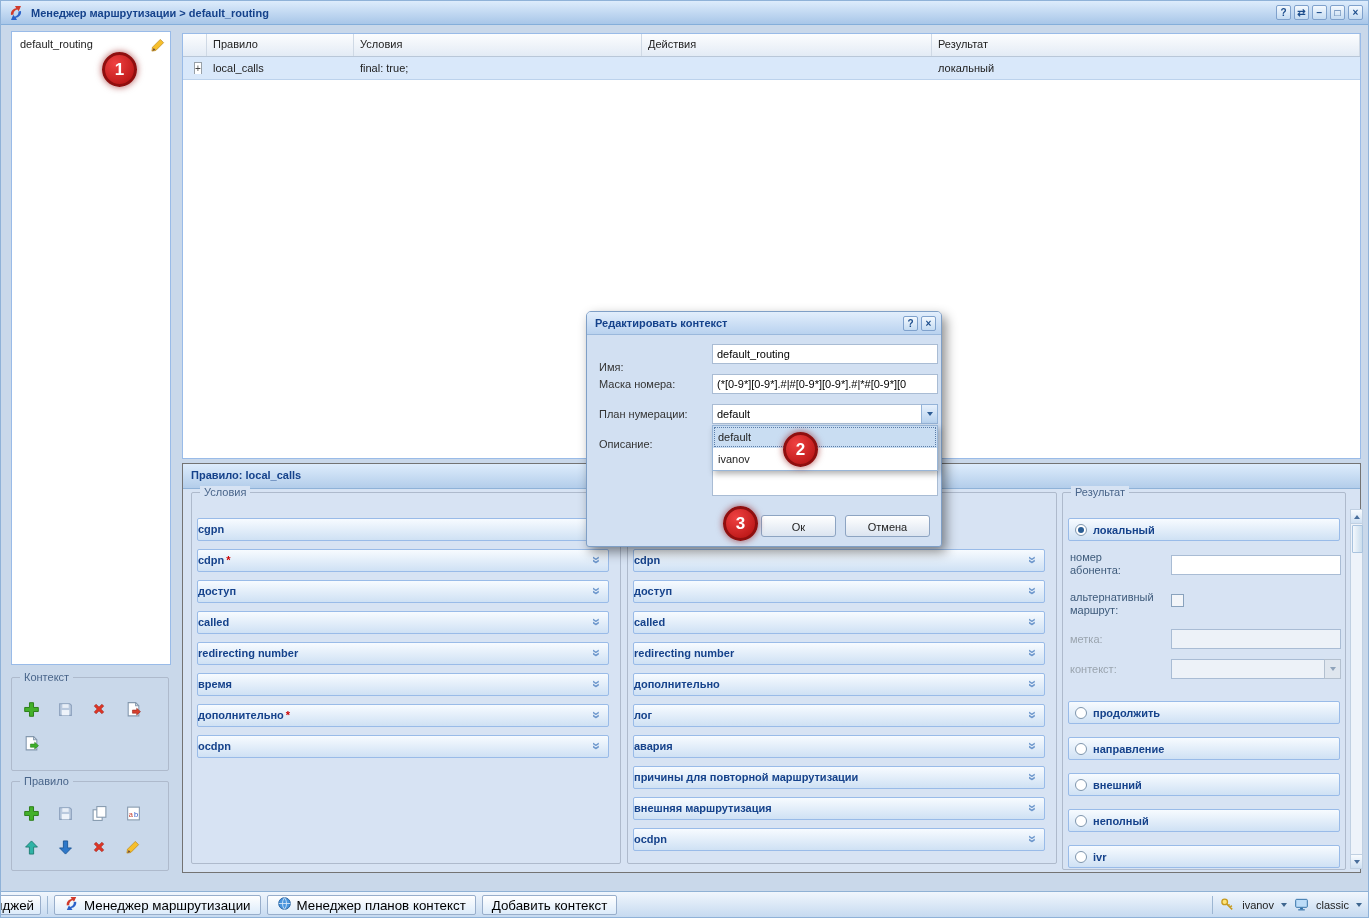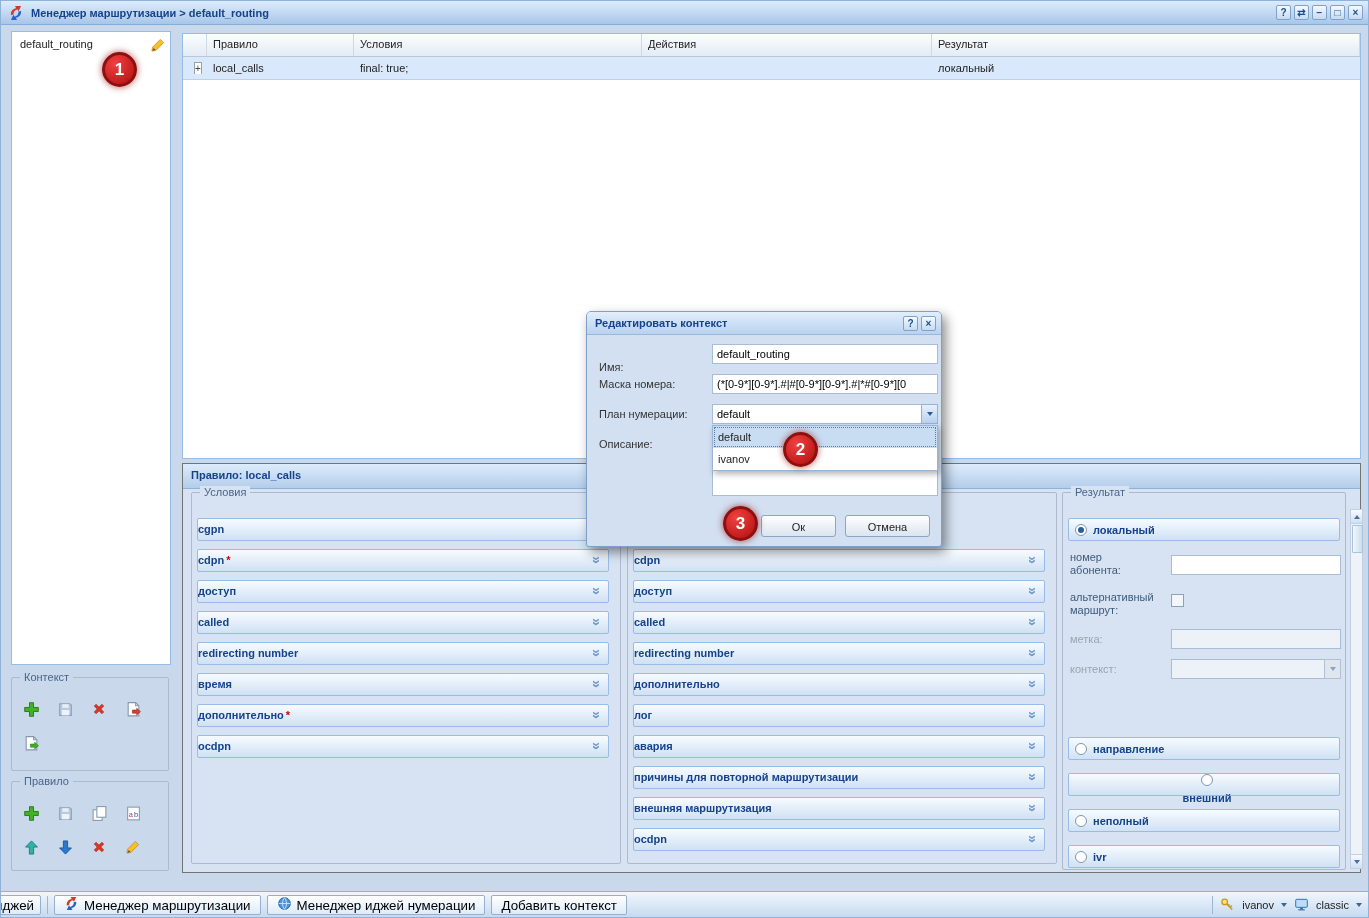--- a/index.html
+++ b/index.html
@@ -275,25 +275,29 @@
       <input class="tf dis" style="left: 108px; top: 136px; width: 170px;" disabled="">
 
       <span class="flabel dis" style="left:7px;top:170px;">контекст:</span>
       <span class="combo" style="left:108px;top:166px;width:170px;">
           <input disabled="" style="background: rgb(237, 242, 248);">
           <span class="trigger dis">
             <span class="tri" style="border-top-color:#8fa3ba;"></span>
           </span>
         </span>
 
+      <div class="ritem" style="top:208px;">
+          <span class="radio"></span>
+          <span>продолжить</span>
+        </div>
       <div class="ritem" style="top:244px;">
           <span class="radio"></span>
           <span>направление</span>
         </div>
-      <div class="ritem" style="top:280px;flex-direction:column;">
+      <div class="ritem" style="top:280px;">
           <span class="radio"></span>
           <span>внешний</span>
         </div>
       <div class="ritem" style="top:316px;">
           <span class="radio"></span>
           <span>неполный</span>
         </div>
       <div class="ritem" style="top:352px;">
           <span class="radio"></span>
           <span>ivr</span>
@@ -361,21 +365,21 @@
               <path d="M3 10C2.4 6.6 4.8 3.6 8.2 3.2L7 1h6l-2.3 5.2L9.5 4.4C7 4.8 5.2 7 5.6 9.6z" fill="#d03a2b"></path>
               <path d="M13 6c0.6 3.4-1.8 6.4-5.2 6.8L9 15H3l2.3-5.2 1.2 1.8c2.5-0.4 4.3-2.6 3.9-5.2z" fill="#2b62c9"></path>
             </svg></span>
         <span>Менеджер маршрутизации</span>
       </button>
       <button class="tbtn">
         <span><svg width="15" height="15" viewBox="0 0 16 16">
               <circle cx="8" cy="8" r="6.2" fill="#4a95dd" stroke="#1f5c9c"></circle>
               <path d="M1.8 8h12.4M8 1.8c2.8 3.2 2.8 9.2 0 12.4M8 1.8c-2.8 3.2-2.8 9.2 0 12.4" fill="none" stroke="#dcebfa" stroke-width="0.9"></path>
             </svg></span>
-        <span>Менеджер иджей нумерации</span>
+        <span>Менеджер планов контекст</span>
       </button>
       <button class="tbtn">
         <span>Добавить контекст</span>
       </button>
     </div>
     <div class="tb-right">
       <span class="tb-sep"></span>
       <span><svg width="15" height="15" viewBox="0 0 16 16">
             <circle cx="5" cy="5.2" r="3" fill="#fde47a" stroke="#c79a1e" stroke-width="1.4"></circle>
             <path d="M7.4 7.6l5.6 5.6M10.8 11l1.8-1.8M9 9.2l1.3-1.3" fill="none" stroke="#c79a1e" stroke-width="1.6"></path>

